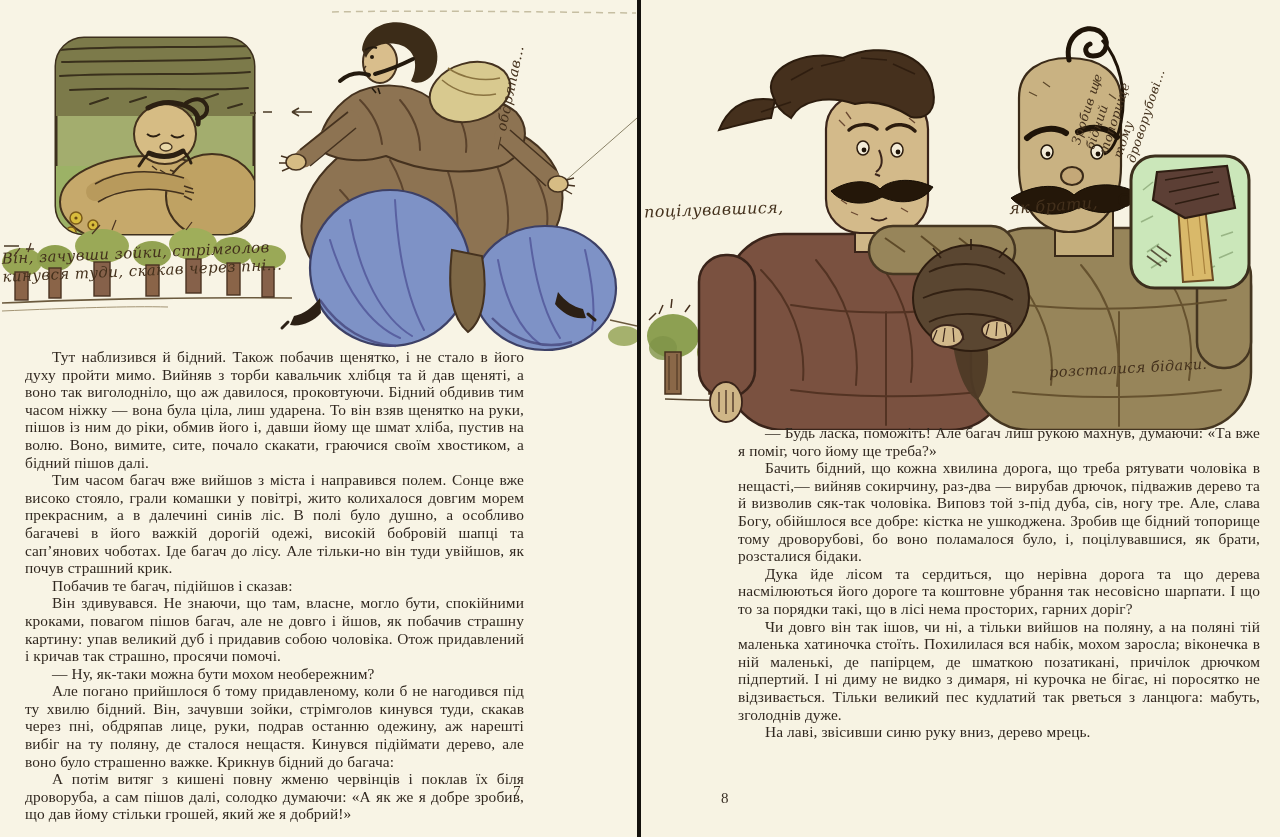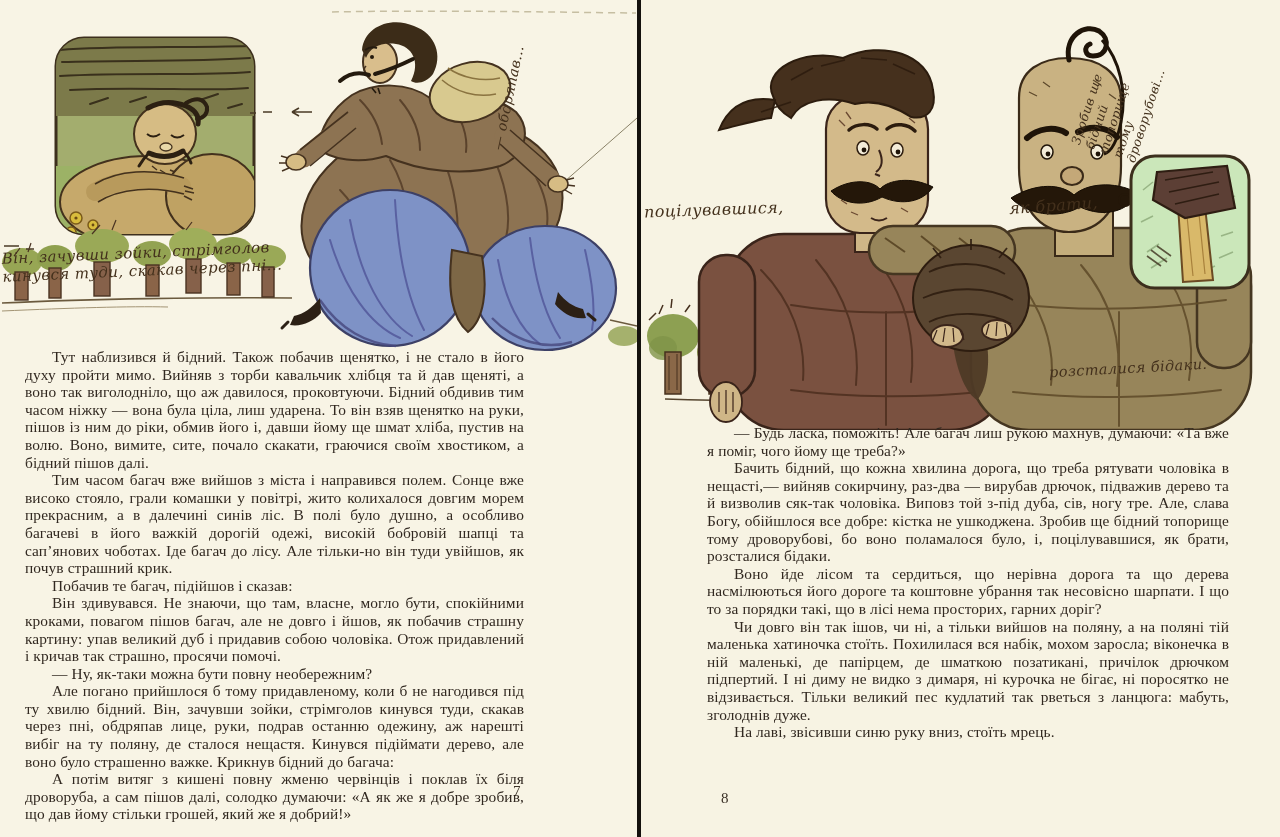--- a/index.html
+++ b/index.html
@@ -7,21 +7,21 @@
   .spread{position:absolute;left:0;top:0;width:1280px;height:837px;}
   .page{position:absolute;top:0;height:837px;}
   .page-left{left:0;width:637px;background:#f8f4e5;}
   .page-right{left:641px;width:639px;background:#f7f3e3;}
   .gutter{position:absolute;left:637px;top:0;width:4px;height:837px;background:#14110d;}
   .illus{position:absolute;left:0;top:0;}
   .textblock{position:absolute;text-align:justify;color:#312820;
     font-size:15.4px;line-height:17.6px;letter-spacing:0.1px;}
   .textblock p{margin:0;text-indent:27px;}
   .tb-left{left:25px;top:348px;width:499px;}
-  .tb-right{left:66px;top:424px;width:522px;}
+  .tb-right{left:97px;top:424px;width:522px;}
   .pagenum{position:absolute;font-size:15px;color:#3a3026;}
   .pn-left{left:513px;top:783px;}
   .pn-right{left:80px;top:790px;}
   .handnote{position:absolute;font-family:"DejaVu Serif",serif;font-style:italic;
     color:#43301c;letter-spacing:0.4px;}
   .cap-left{left:2px;top:243px;width:312px;font-size:15px;line-height:18px;transform:rotate(-2.5deg);}
   .note-scratch{left:489px;top:148px;font-size:14px;white-space:nowrap;
     transform:rotate(-78deg);transform-origin:0 0;}
   .note-kiss{left:3px;top:200px;font-size:16px;transform:rotate(-2deg);}
   .note-brothers{left:368px;top:196px;font-size:16px;transform:rotate(-4deg);}
@@ -195,21 +195,21 @@
     </svg>
 
     <div class="handnote cap-left">Він, зачувши зойки, стрімголов кинувся туди, скакав через пні...</div>
     <div class="handnote note-scratch">— обдряпав...</div>
 
     <div class="textblock tb-left">
       <p>Тут наблизився й бідний. Також побачив щенятко, і не стало в його духу пройти мимо. Вийняв з торби кавальчик хлібця та й дав щеняті, а воно так виголодніло, що аж давилося, проковтуючи. Бідний обдивив тим часом ніжку — вона була ціла, лиш ударена. То він взяв щенятко на руки, пішов із ним до ріки, обмив його і, давши йому ще шмат хліба, пустив на волю. Воно, вимите, сите, почало скакати, граючися своїм хвостиком, а бідний пішов далі.</p>
       <p>Тим часом багач вже вийшов з міста і направився полем. Сонце вже високо стояло, грали комашки у повітрі, жито колихалося довгим морем прекрасним, а в далечині синів ліс. В полі було душно, а особливо багачеві в його важкій дорогій одежі, високій бобровій шапці та сап’янових чоботах. Іде багач до лісу. Але тільки-но він туди увійшов, як почув страшний крик.</p>
       <p>Побачив те багач, підійшов і сказав:</p>
       <p>Він здивувався. Не знаючи, що там, власне, могло бути, спокійними кроками, повагом пішов багач, але не довго і йшов, як побачив страшну картину: упав великий дуб і придавив собою чоловіка. Отож придавлений і кричав так страшно, просячи помочі.</p>
-      <p>— Ну, як-таки можна бути повну необережним?</p>
+      <p>— Ну, як-таки можна бути мохом необережним?</p>
       <p>Але погано прийшлося б тому придавленому, коли б не нагодився під ту хвилю бідний. Він, зачувши зойки, стрімголов кинувся туди, скакав через пні, обдряпав лице, руки, подрав останню одежину, аж нарешті вибіг на ту поляну, де сталося нещастя. Кинувся підіймати дерево, але воно було страшенно важке. Крикнув бідний до багача:</p>
       <p>А потім витяг з кишені повну жменю червінців і поклав їх біля дроворуба, а сам пішов далі, солодко думаючи: «А як же я добре зробив, що дав йому стільки грошей, який же я добрий!»</p>
     </div>
 
     <div class="pagenum pn-left">7</div>
   </div>
 
   <div class="gutter"></div>
 
   <div class="page page-right">
@@ -333,20 +333,20 @@
     </svg>
 
     <div class="handnote note-kiss">поцілувавшися,</div>
     <div class="handnote note-brothers">як брати,</div>
     <div class="handnote note-axe">Зробив ще бідний топорище тому дроворубові...</div>
     <div class="handnote note-parted">розсталися бідаки.</div>
 
     <div class="textblock tb-right">
       <p>— Будь ласка, поможіть! Але багач лиш рукою махнув, думаючи: «Та вже я поміг, чого йому ще треба?»</p>
       <p>Бачить бідний, що кожна хвилина дорога, що треба рятувати чоловіка в нещасті,— вийняв сокирчину, раз-два — вирубав дрючок, підважив дерево та й визволив сяк-так чоловіка. Виповз той з-під дуба, сів, ногу тре. Але, слава Богу, обійшлося все добре: кістка не ушкоджена. Зробив ще бідний топорище тому дроворубові, бо воно поламалося було, і, поцілувавшися, як брати, розсталися бідаки.</p>
-      <p>Воно йде лісом та сердиться, що нерівна дорога та що дерева насмілюються його дороге та коштовне убрання так несовісно шарпати. І що то за порядки такі, що в лісі нема просторих, гарних доріг?</p>
+      <p>Дука йде лісом та сердиться, що нерівна дорога та що дерева насмілюються його дороге та коштовне убрання так несовісно шарпати. І що то за порядки такі, що в лісі нема просторих, гарних доріг?</p>
       <p>Чи довго він так ішов, чи ні, а тільки вийшов на поляну, а на поляні тій маленька хатиночка стоїть. Похилилася вся набік, мохом заросла; віконечка в ній маленькі, де папірцем, де шматкою позатикані, причілок дрючком підпертий. І ні диму не видко з димаря, ні курочка не бігає, ні поросятко не відзивається. Тільки великий пес кудлатий так рветься з ланцюга: мабуть, зголоднів дуже.</p>
-      <p>На лаві, звісивши синю руку вниз, стоїть мрець.</p>
+      <p>На лаві, звісивши синю руку вниз, дерево мрець.</p>
     </div>
 
     <div class="pagenum pn-right">8</div>
   </div>
 </div>
 
 </body></html>

